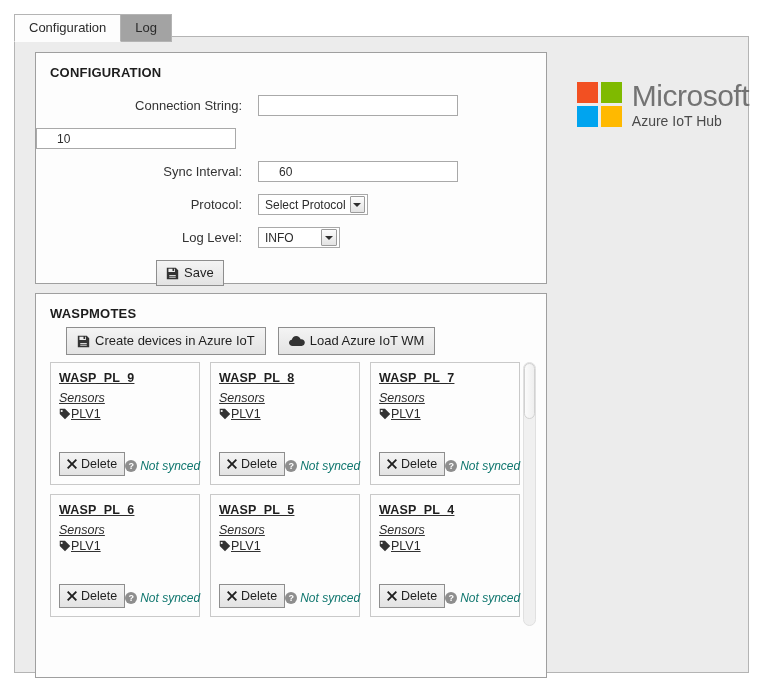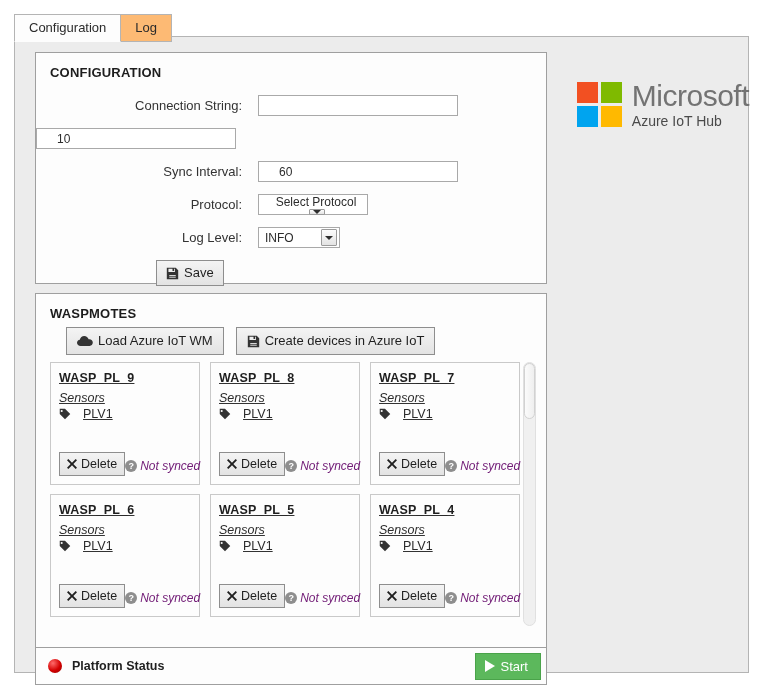--- a/index.html
+++ b/index.html
@@ -35,21 +35,21 @@
     background: #fbfbfb;
     position: relative;
     cursor: default;
   }
   .tab.active {
     background: #fdfdfd;
     border-bottom-color: #fdfdfd;
     z-index: 3;
   }
   .tab.inactive {
-    background: #fdba74;
+    background: #a3a3a3;
     border-left: none;
   }
 
   
   .outer-panel {
     position: absolute;
     left: 14px;
     top: 36px;
     width: 735px;
     height: 637px;
@@ -143,21 +143,21 @@
     justify-content: center;
     box-sizing: border-box;
   }
   .sel .sel-arrow i {
     display: block;
     width: 0; height: 0;
     border-left: 4px solid transparent;
     border-right: 4px solid transparent;
     border-top: 4px solid #2e2e2e;
   }
-  #protocol-select { width: 110px; flex-direction: column; }
+  #protocol-select { width: 110px; }
   #loglevel-select { width: 82px; }
 
   .btn {
     display: inline-flex;
     align-items: center;
     gap: 5px;
     border: 1px solid #8e8e8e;
     background: linear-gradient(#f4f4f4, #e3e3e3);
     color: #1f1f1f;
     font-size: 13px;
@@ -230,21 +230,21 @@
     font-size: 12.5px;
     color: #2b2b2b;
     margin-top: 6px;
   }
   .wm-sensor {
     font-size: 12.5px;
     color: #2b2b2b;
     margin-top: 2px;
     display: flex;
     align-items: center;
-    gap: 12px;
+    gap: 0;
   }
   .wm-footer {
     position: absolute;
     left: 8px;
     bottom: 8px;
     right: 8px;
     display: flex;
     align-items: flex-end;
   }
   .btn-delete {
@@ -254,21 +254,21 @@
   }
   .sync-wrap {
     display: flex;
     align-items: center;
     gap: 3px;
     margin-bottom: 3px;
   }
   .sync-text {
     font-style: italic;
     font-size: 12px;
-    color: #701a75;
+    color: #0f766e;
     white-space: nowrap;
   }
   .q-badge {
     width: 12px; height: 12px;
     border-radius: 50%;
     background: #8e8e8e;
     color: #ffffff;
     font-size: 9px;
     font-weight: bold;
     line-height: 12px;
@@ -461,36 +461,36 @@
     </div>
   </div>
 
   <div class="box" id="waspmotes-box">
     <div class="box-title">WASPMOTES</div>
 
     <div class="wm-toolbar">
 
       <div class="btn">
         <span class="ico">
-          <svg width="16" height="11" viewBox="0 0 16 11">
-            <path fill="#333" d="M12.6 10H3.6C1.6 10 0 8.6 0 6.8c0-1.6 1.2-2.9 2.8-3.1C3.3 1.6 5 0 7.2 0c2.1 0 3.9 1.4 4.4 3.3h.8c1.9 0 3.4 1.5 3.4 3.3S14.4 10 12.6 10z"></path>
-          </svg>
-        </span>
-        <span>Load Azure IoT WM</span>
-      </div>
-
-      <div class="btn">
-        <span class="ico">
           <svg width="13" height="13" viewBox="0 0 16 16">
             <path fill="#333" d="M2 1h10l3 3v11H1V1h1zm1 1v4h8V2H3zm5 0v3h2V2H8zM3 9h10v5H3V9z"></path>
             <rect x="4" y="10" width="8" height="1" fill="#fdfdfd"></rect>
             <rect x="4" y="12" width="8" height="1" fill="#fdfdfd"></rect>
           </svg>
         </span>
         <span>Create devices in Azure IoT</span>
+      </div>
+
+      <div class="btn">
+        <span class="ico">
+          <svg width="16" height="11" viewBox="0 0 16 11">
+            <path fill="#333" d="M12.6 10H3.6C1.6 10 0 8.6 0 6.8c0-1.6 1.2-2.9 2.8-3.1C3.3 1.6 5 0 7.2 0c2.1 0 3.9 1.4 4.4 3.3h.8c1.9 0 3.4 1.5 3.4 3.3S14.4 10 12.6 10z"></path>
+          </svg>
+        </span>
+        <span>Load Azure IoT WM</span>
       </div>
     </div>
 
     <div class="wm-scroll">
       <div class="wm-grid" id="wm-grid">
           <div class="wm-card">
             <div class="wm-name">WASP_PL_9</div>
             <div class="wm-sensors-label">Sensors</div>
             <div class="wm-sensor">
               <span class="ico">
@@ -646,22 +646,14 @@
             </div>
           </div>
         </div>
     </div>
 
     <div class="wm-scrollbar">
       <div class="thumb"></div>
     </div>
   </div>
 
-  <div class="box" id="status-box">
-    <div class="status-dot"></div>
-    <div class="status-label">Platform Status</div>
-    <div class="btn-start">
-      <span class="play-tri"></span>
-      <span>Start</span>
-    </div>
-  </div>
 
 </div>
 
 </body></html>

